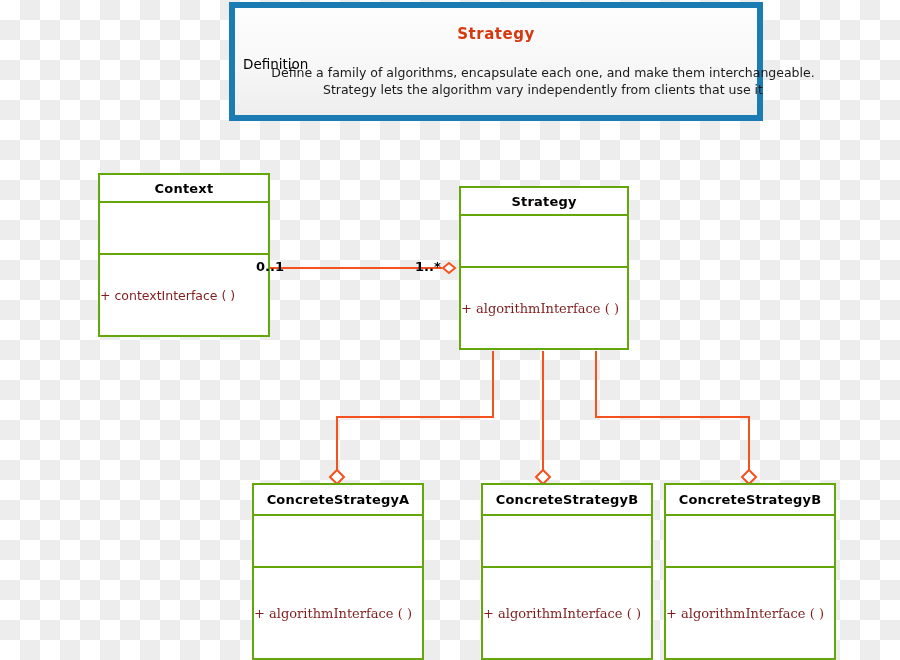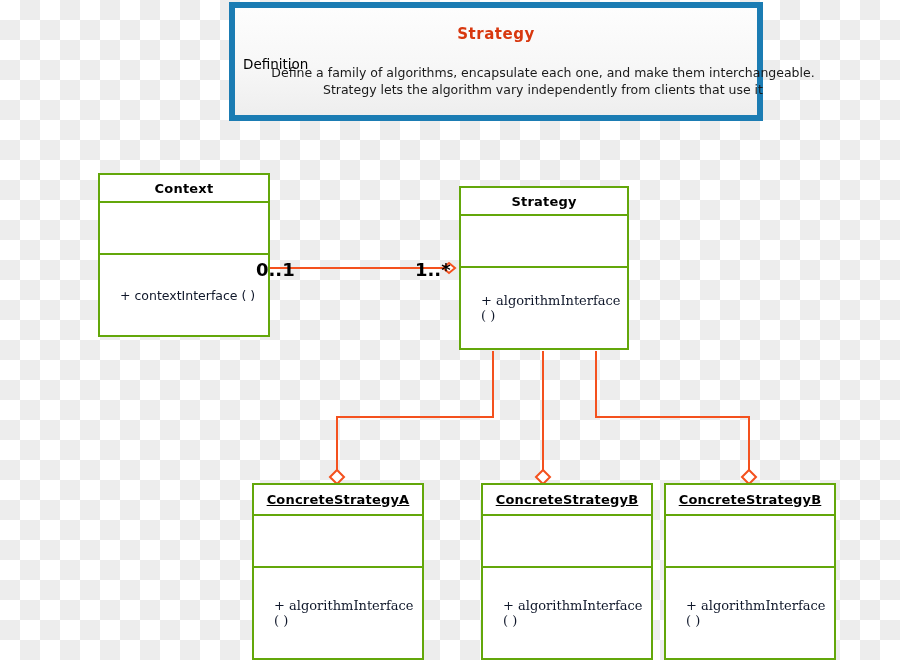--- a/index.html
+++ b/index.html
@@ -97,23 +97,23 @@
     display: flex;
     align-items: center;
     justify-content: center;
   }
   .uml .attrs {
     
   }
   .uml .ops {
     display: flex;
     align-items: center;
-    padding-left: 20px;
-    font-size: 13px;
-    color: #0f172a;
+    padding-left: 0;
+    font-size: 13px;
+    color: #7f1d1d;
   }
   .ops.serif {
     font-family: "DejaVu Serif", serif;
     font-size: 13px;
   }
   .ops.sans {
     font-family: "DejaVu Sans", sans-serif;
     font-size: 12.5px;
   }
 
@@ -125,28 +125,28 @@
   #class-context  .attrs,
   #class-strategy .attrs { height: 52px; }
   #class-context  .ops,
   #class-strategy .ops   { height: 80px; }
 
   
   .concrete { top: 483px; height: 177px; }
   #class-concrete-a { left: 252px; width: 172px; }
   #class-concrete-b { left: 458px; width: 172px; margin-left: 23px; }
   #class-concrete-c { left: 664px; width: 172px; }
-  .concrete .name  { height: 31px; text-decoration: underline; }
+  .concrete .name  { height: 31px; }
   .concrete .attrs { height: 52px; }
   .concrete .ops   { height: 90px; }
 
   
   .mult {
     position: absolute;
-    font-size: 18px;
+    font-size: 13px;
     font-weight: bold;
     color: #000000;
   }
   #mult-left  { left: 256px; top: 259px; }
   #mult-right { left: 415px; top: 259px; }
 </style>
 </head>
 <body>
 
 <div id="canvas">

